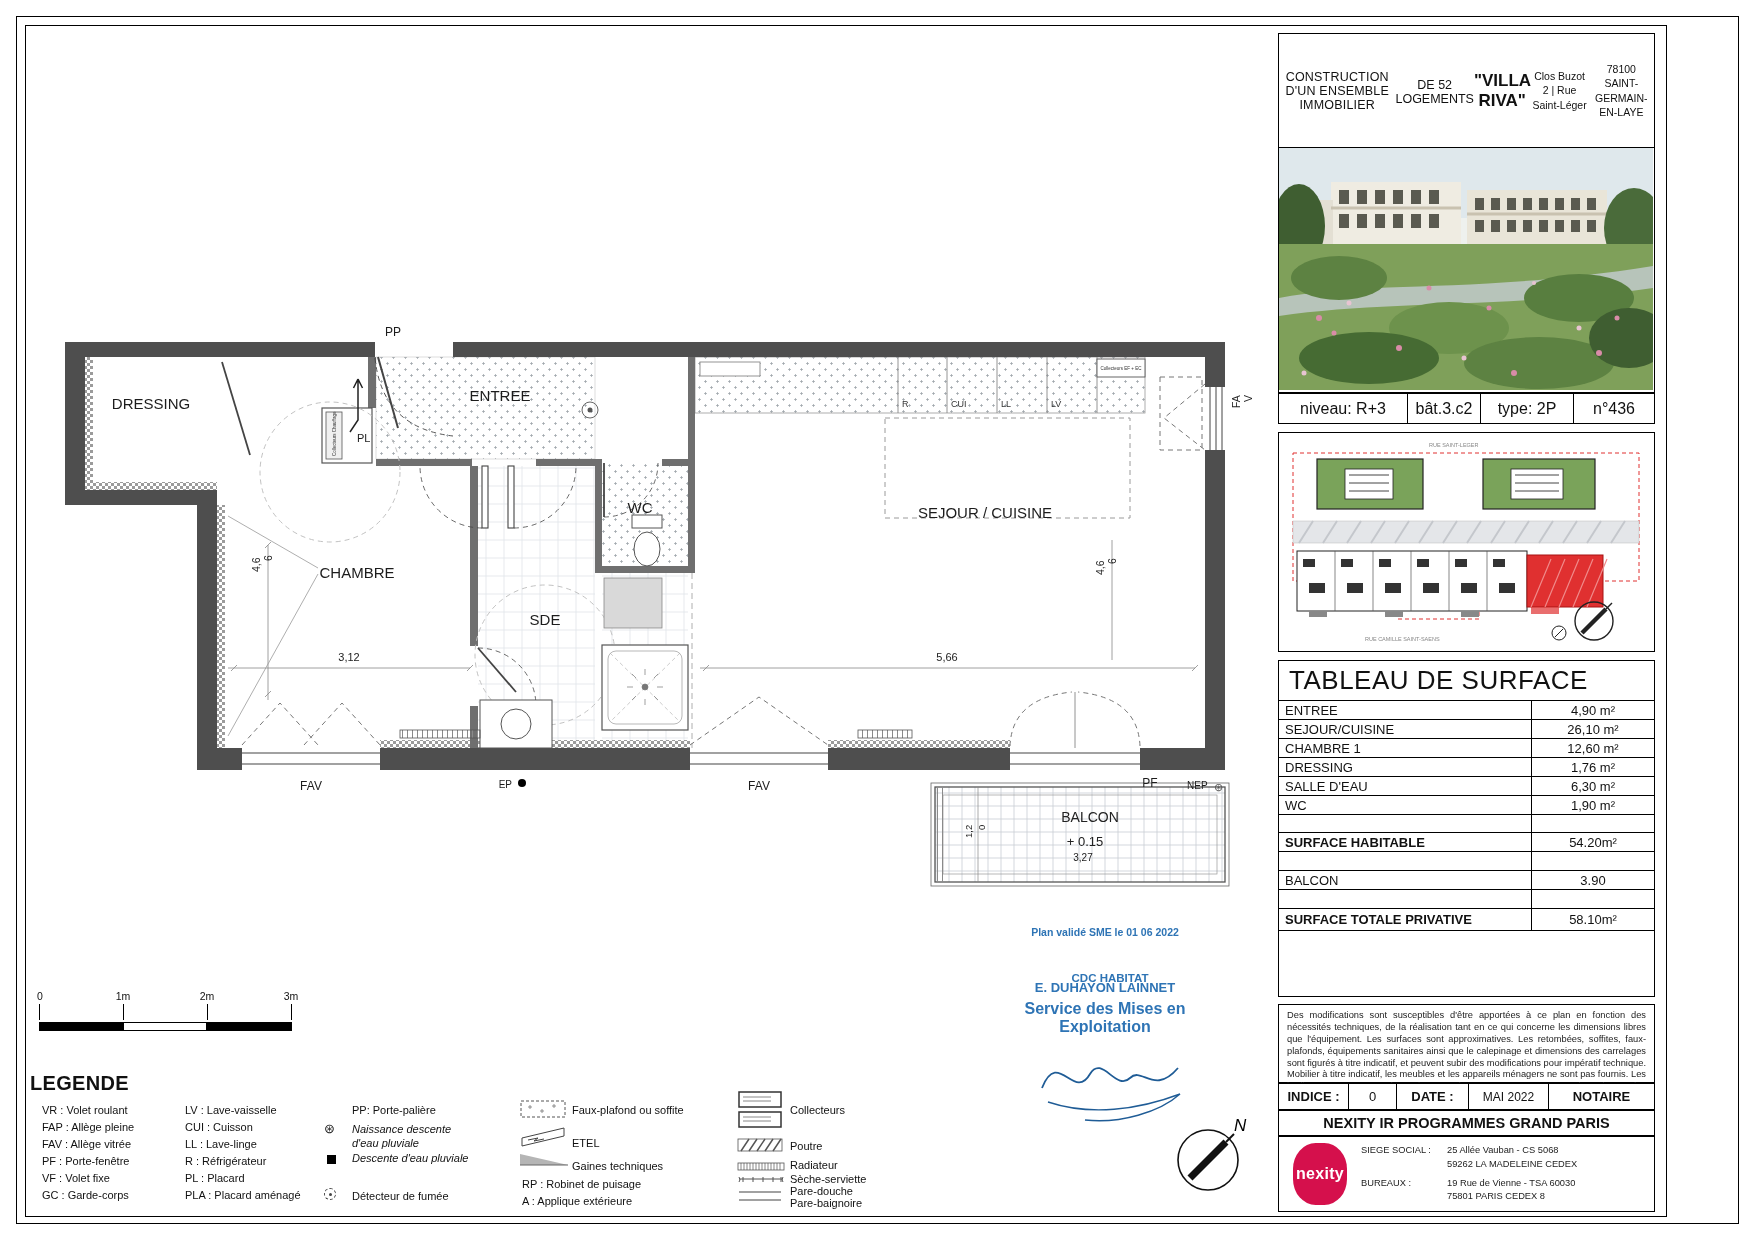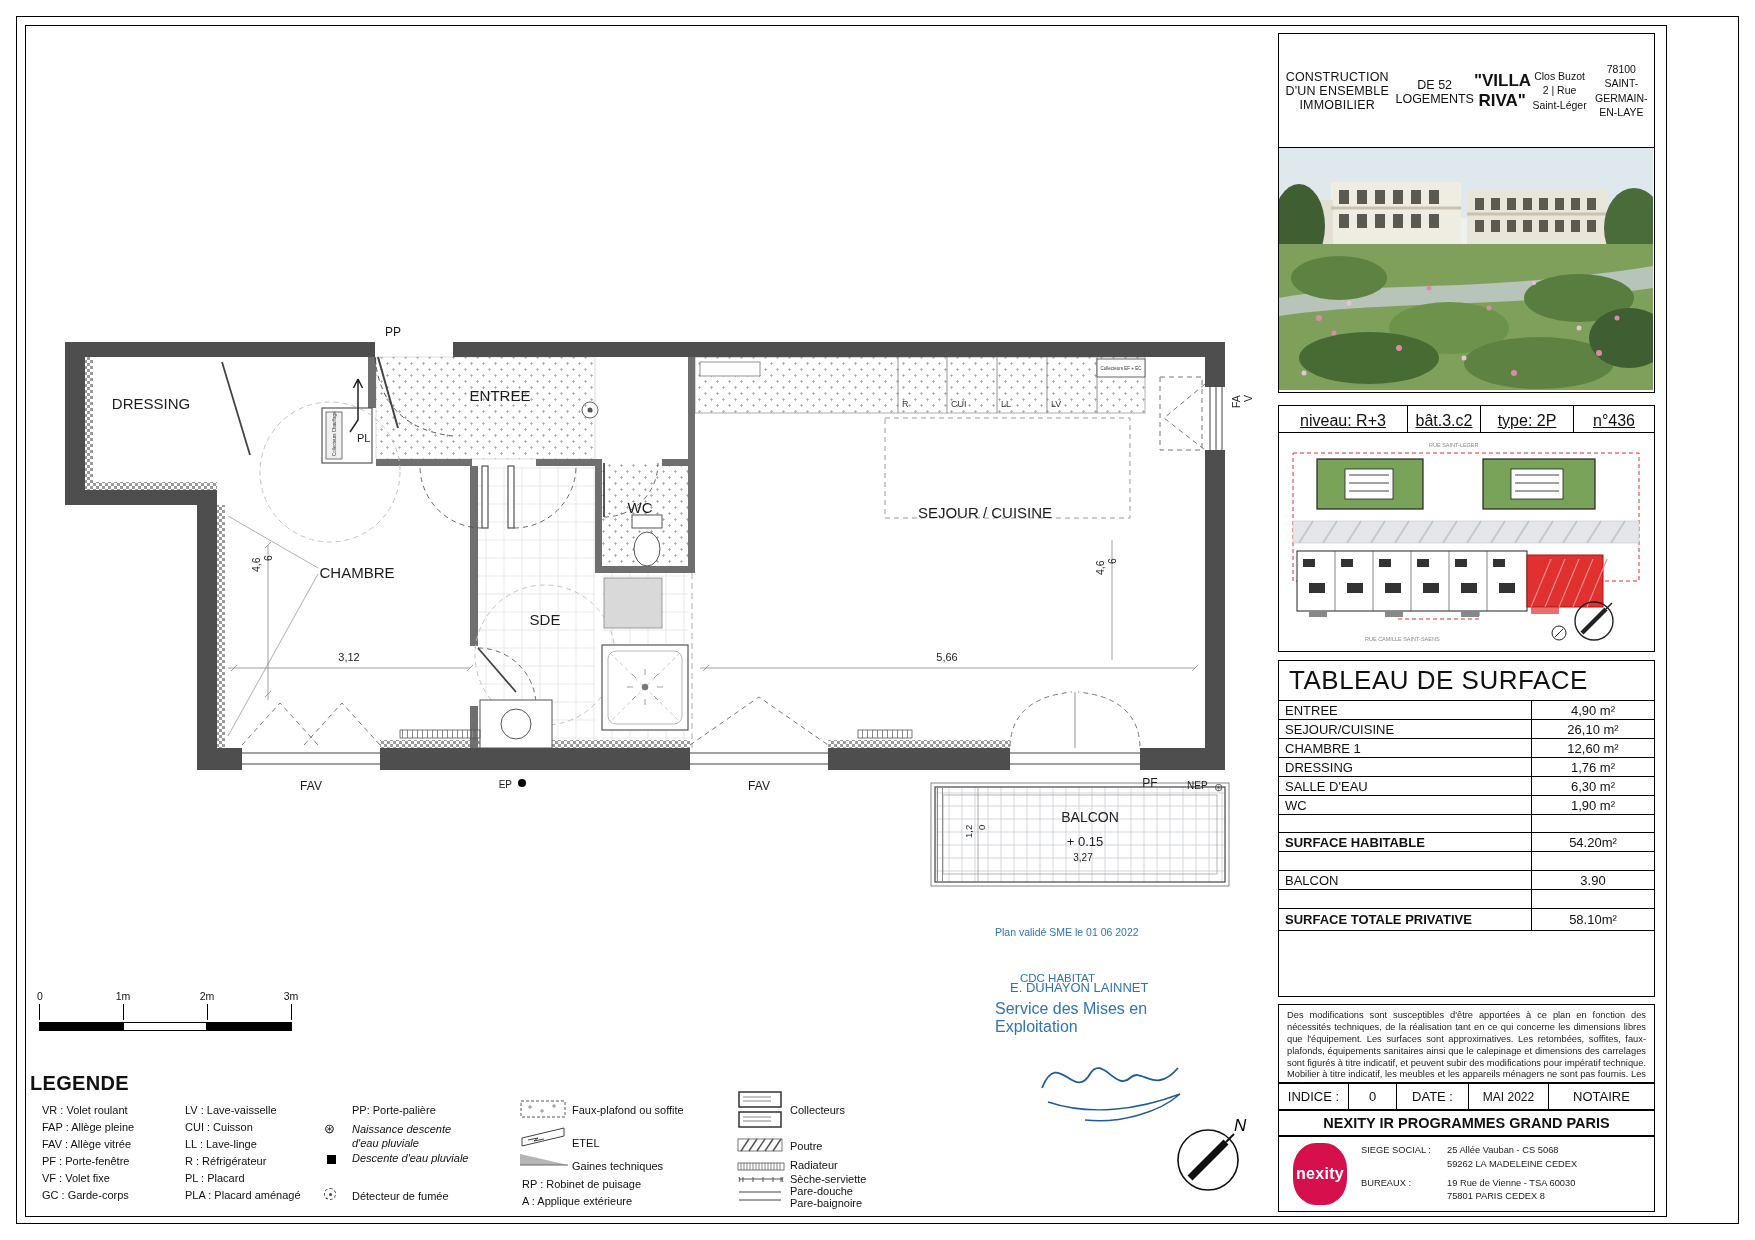--- a/index.html
+++ b/index.html
@@ -9,45 +9,45 @@
   .frame-outer{left:16px;top:16px;width:1721px;height:1206px;border:1.5px solid #000;}
   .frame-inner{left:25px;top:25px;width:1640px;height:1190px;border:1px solid #000;}
   
   .pbox{left:1278px;width:377px;border:1.5px solid #000;background:#fff;box-sizing:border-box;}
   .titlebox{top:33px;height:115px;display:flex;flex-direction:row;align-items:center;justify-content:center;text-align:center;}
   .titlebox .l1{font-size:12.5px;letter-spacing:.2px;}
   .titlebox .l2{font-size:12.5px;margin-top:2px;}
   .titlebox .nm{font-size:17px;font-weight:bold;margin:8px 0 7px 0;}
   .titlebox .ad{font-size:10.5px;line-height:1.35;}
   .photobox{top:148px;height:245px;border-top:none;overflow:hidden;}
-  .inforow{top:405px;height:31px;display:flex;font-size:16px;text-decoration:underline;}
+  .inforow{top:393px;height:31px;display:flex;font-size:16px;}
   .inforow .cell{border-right:1.5px solid #000;display:flex;align-items:center;justify-content:center;box-sizing:border-box;height:100%;}
   .inforow .cell:last-child{border-right:none;}
   .sitebox{top:432px;height:220px;}
   .tablebox{top:660px;height:337px;}
   .tbl-title{height:39px;border-bottom:1.5px solid #000;display:flex;align-items:center;padding-left:10px;font-size:26px;letter-spacing:.5px;}
   .trow{display:flex;border-bottom:1px solid #000;box-sizing:border-box;}
   .trow .lab{width:253px;border-right:1px solid #000;padding-left:6px;display:flex;align-items:center;font-size:13px;box-sizing:border-box;}
   .trow .val{flex:1;display:flex;align-items:center;justify-content:center;font-size:13px;}
   .trow.b .lab,.trow.b .val{font-weight:bold;}
   .trow.b .val{font-weight:normal;}
   .h19{height:19px;}.h18{height:18px;}.h22{height:22px;}
   .notesbox{top:1004px;height:79px;padding:5px 8px;font-size:9.3px;line-height:1.28;text-align:justify;color:#222;}
   .revrow{top:1083px;height:27px;display:flex;}
   .revrow .c{border-right:1.5px solid #000;display:flex;align-items:center;justify-content:center;box-sizing:border-box;height:100%;font-size:13px;}
   .revrow .c:last-child{border-right:none;}
-  .revrow .bl{font-weight:normal;}
+  .revrow .bl{font-weight:bold;}
   .nexrow{top:1110px;height:26px;display:flex;align-items:center;justify-content:center;font-weight:bold;font-size:14.5px;}
   .logobox{top:1136px;height:76px;display:flex;align-items:center;}
   .nexlogo{width:54px;height:62px;background:#D5104C;border-radius:42%;margin-left:14px;
            display:flex;align-items:center;justify-content:center;color:#fff;font-weight:bold;font-size:16px;letter-spacing:.3px;}
   .addr{margin-left:14px;font-size:9.3px;line-height:1.45;color:#222;display:grid;grid-template-columns:82px auto;column-gap:4px;}
   .addr .lab{white-space:nowrap;}
   
-  .blue{color:#2E74B5;font-weight:normal;}
+  .blue{color:#2E74B5;font-weight:bold;text-align:center;}
   
   .scale{left:38px;top:990px;width:254px;height:50px;}
   .scale .tick{position:absolute;width:1px;height:16px;background:#000;top:14px;}
   .scale .lbl{position:absolute;top:0;font-size:10.5px;transform:translateX(-50%);}
   .scale .seg{position:absolute;top:32px;height:9px;box-sizing:border-box;}
   
   .leg-title{left:30px;top:1072px;font-size:20px;font-weight:600;letter-spacing:.3px;}
   .leg{font-size:11px;line-height:1.1;}
   .lrow{position:absolute;white-space:nowrap;}
   .wrap{white-space:normal;width:118px;line-height:1.25;font-style:italic;}

